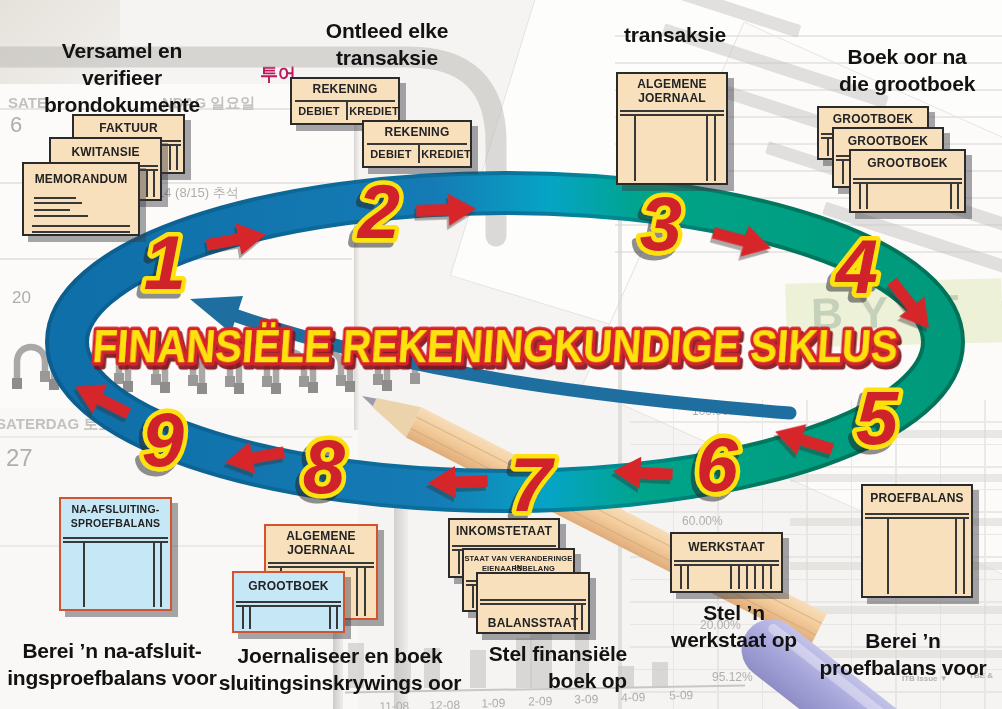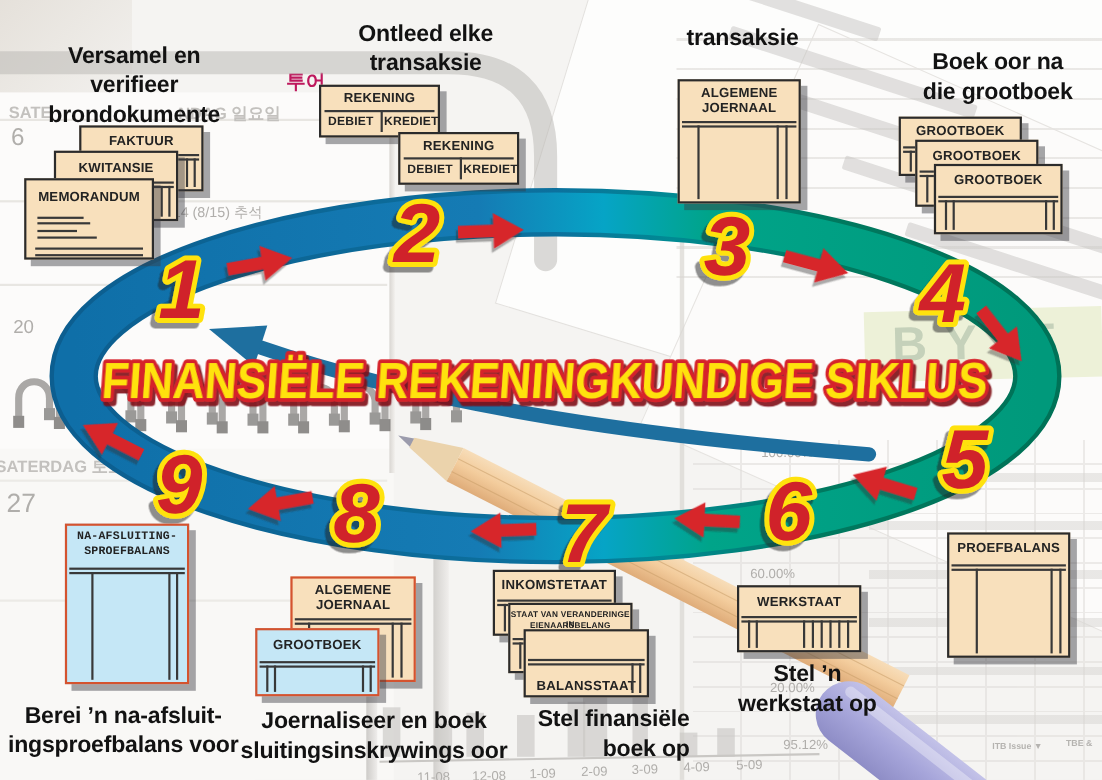--- a/index.html
+++ b/index.html
@@ -357,21 +357,21 @@
     <div class="card blue" style="left:232px;top:571px;width:113px;height:62px;">
       <div class="ct" style="top:6px;">GROOTBOEK</div>
       <div class="hl" style="left:2px;right:2px;top:28px;"></div>
         <div class="hl" style="left:2px;right:2px;top:32px;"></div>
       <div class="vl" style="left:8px;top:32px;bottom:2px;"></div>
         <div class="vl" style="left:15px;top:32px;bottom:2px;"></div>
       <div class="vl" style="left:95px;top:32px;bottom:2px;"></div>
         <div class="vl" style="left:102px;top:32px;bottom:2px;"></div>
     </div>
 
-    <div class="card blue" style="left:59px;top:476px;width:113px;height:146px;font-family:Liberation Mono, monospace;">
+    <div class="card blue" style="left:59px;top:497px;width:113px;height:114px;">
       <div class="ct" style="top:4px;font-size:10.5px;">NA-AFSLUITING-</div>
       <div class="ct" style="top:18px;font-size:10.5px;">SPROEFBALANS</div>
       <div class="hl" style="left:2px;right:2px;top:38px;"></div>
         <div class="hl" style="left:2px;right:2px;top:42px;"></div>
       <div class="vl" style="left:22px;top:42px;bottom:2px;"></div>
       <div class="vl" style="left:92px;top:42px;bottom:2px;"></div>
         <div class="vl" style="left:99px;top:42px;bottom:2px;"></div>
     </div>
 
     <div class="step-label" style="left:22px;top:38px;width:200px;">
@@ -383,20 +383,24 @@
       <div>Ontleed elke</div>
       <div>transaksie</div>
     </div>
     <div class="step-label" style="left:570px;top:22px;width:210px;">
       <div>transaksie</div>
     </div>
     <div class="step-label" style="left:812px;top:44px;width:190px;">
       <div>Boek oor na</div>
       <div>die grootboek</div>
     </div>
+    <div class="step-label" style="left:803px;top:628px;width:200px;">
+      <div>Berei ’n</div>
+      <div>proefbalans voor</div>
+    </div>
     <div class="step-label" style="left:649px;top:600px;width:170px;">
       <div>Stel ’n</div>
       <div>werkstaat op</div>
     </div>
     <div class="step-label" style="left:437px;top:641px;width:190px;text-align:right;">
       <div>Stel finansiële</div>
       <div>boek op</div>
     </div>
     <div class="step-label" style="left:210px;top:643px;width:260px;">
       <div>Joernaliseer en boek</div>

